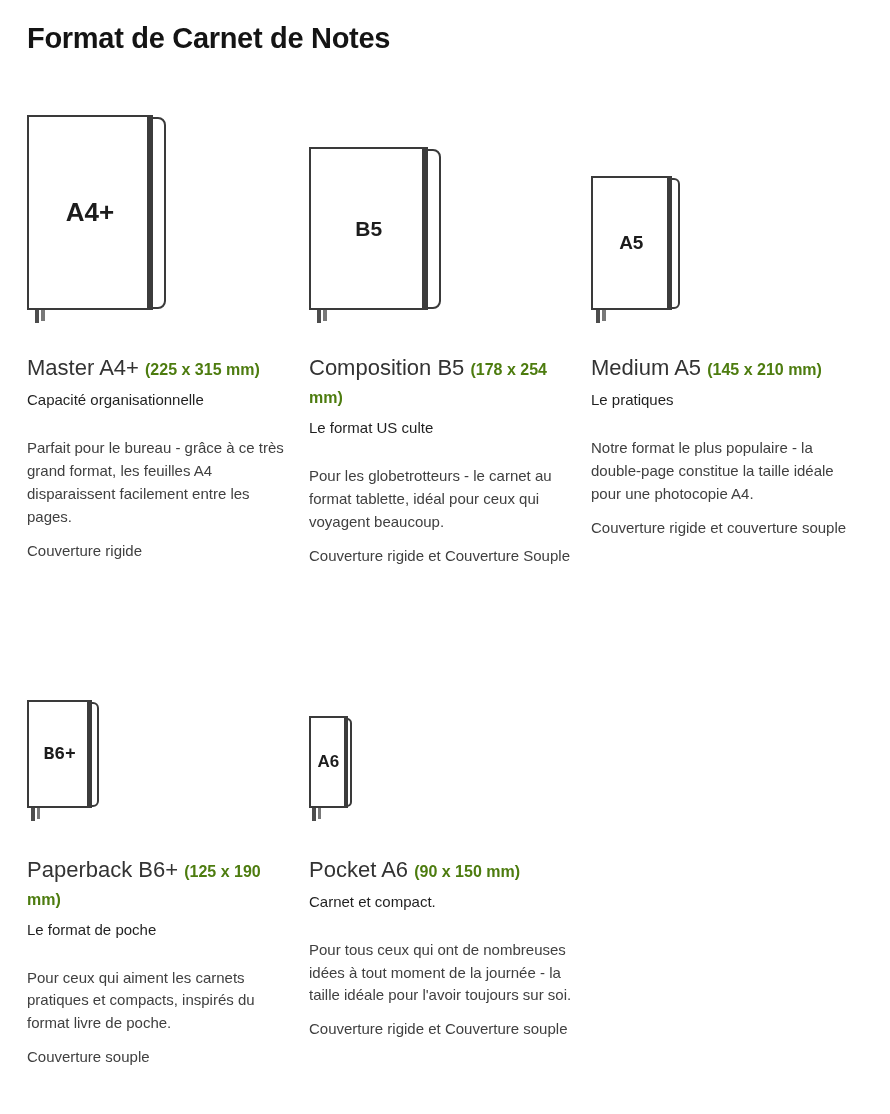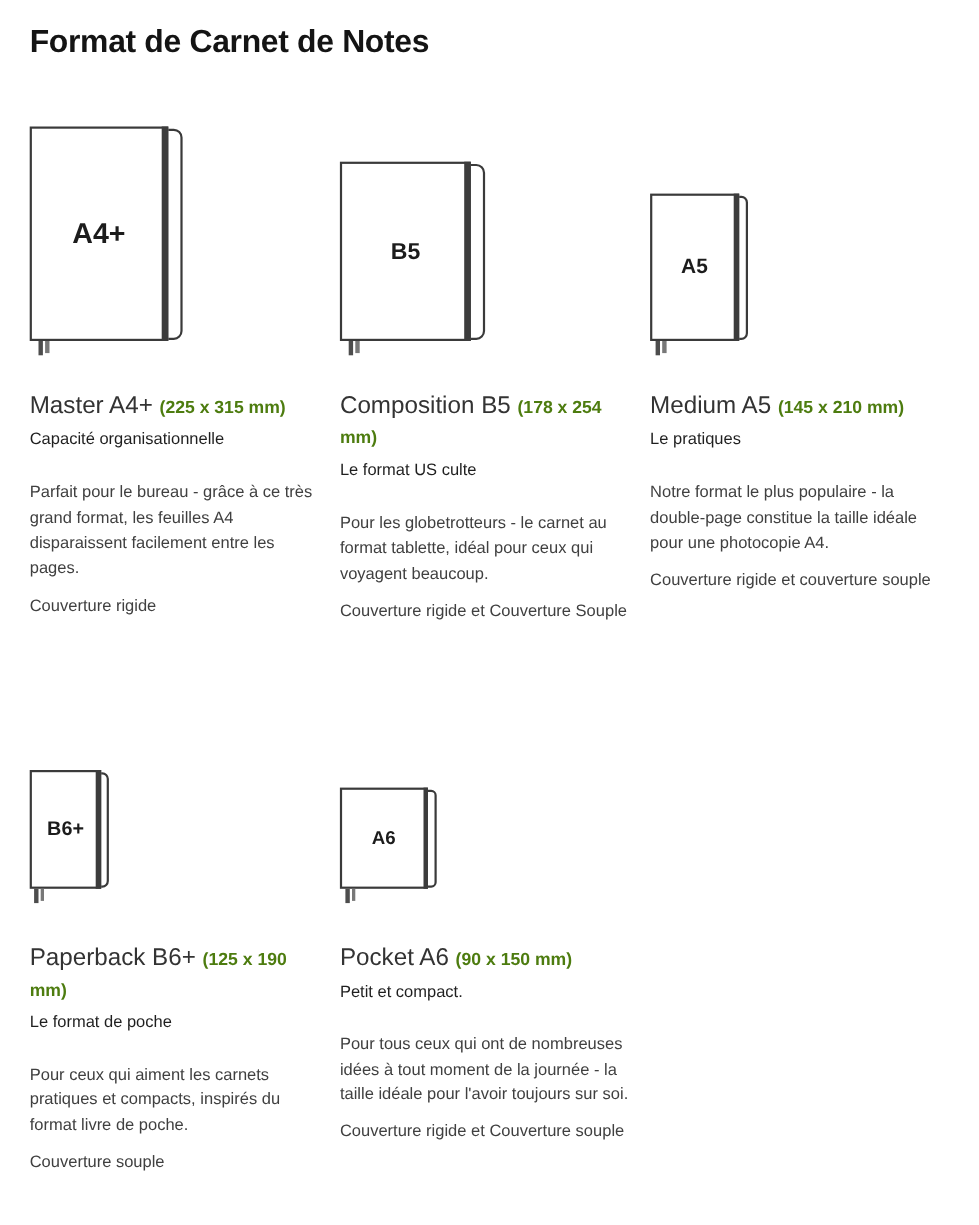--- a/index.html
+++ b/index.html
@@ -81,22 +81,22 @@
   
   .nb-0 { width: 139px; height: 195px; }
   .nb-0 .nb-label { font-size: 26px; }
   .nb-1 { width: 132px; height: 163px; }
   .nb-1 .nb-label { font-size: 21px; }
   .nb-2 { width: 89px;  height: 134px; }
   .nb-2 .nb-label { font-size: 19px; }
   .nb-2 .nb-band, .nb-3 .nb-band { width: 5px; }
   .nb-2 .nb-back, .nb-3 .nb-back { border-radius: 0 6px 6px 0; }
   .nb-3 { width: 72px;  height: 108px; }
-  .nb-3 .nb-label { font-size: 18px; }
-  .nb-4 { width: 57px;  height: 92px; padding-left: 31px; }
+  .nb-3 .nb-label { font-size: 18px; font-family: Liberation Mono, monospace; }
+  .nb-4 { width: 43px;  height: 92px; }
   .nb-4 .nb-label { font-size: 17px; }
   .nb-4 .nb-band { width: 4px; }
   .nb-4 .nb-back { border-radius: 0 5px 5px 0; }
   .nb-3 .nb-ribbon-2, .nb-4 .nb-ribbon-2 { width: 3px; }
 
   
   .card-title {
     font-size: 22px;
     font-weight: 400;
     color: #333333;
@@ -212,18 +212,18 @@
       <div class="notebook nb-4">
         <div class="nb-back"></div>
         <div class="nb-front"></div>
         <div class="nb-band"></div>
         <div class="nb-label">A6</div>
         <div class="nb-ribbon nb-ribbon-1"></div>
         <div class="nb-ribbon nb-ribbon-2"></div>
       </div>
     </div>
     <h3 class="card-title"><span>Pocket A6</span> <span class="card-size">(90 x 150 mm)</span></h3>
-    <p class="card-tagline">Petit et compact.</p>
+    <p class="card-tagline">Carnet et compact.</p>
     <p class="card-desc">Pour tous ceux qui ont de nombreuses idées à tout moment de la journée - la taille idéale pour l'avoir toujours sur soi.</p>
     <p class="card-cover">Couverture rigide et Couverture souple</p>
   </div>
 
 </div>
 
 </body></html>

